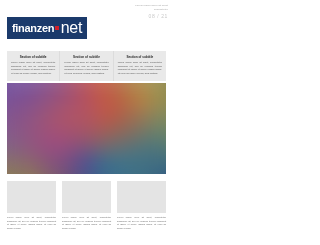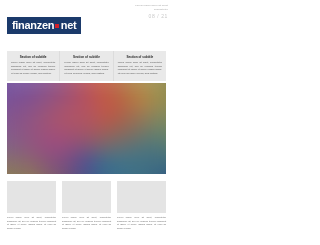--- a/index.html
+++ b/index.html
@@ -45,22 +45,22 @@
     letter-spacing: -0.3px;
   }
   .logo-dot {
     width: 4px;
     height: 4px;
     background: #d3202a;
     margin: 0 1.5px 0 1px;
     display: inline-block;
   }
   .logo-text2 {
-    font-size: 11px;
-    font-weight: bold;
+    font-size: 16px;
+    font-weight: normal;
     color: #ffffff;
     letter-spacing: -0.3px;
   }
 
   .meta {
     position: absolute;
     right: 5px; top: 4px;
     text-align: right;
   }
   .meta-line {

